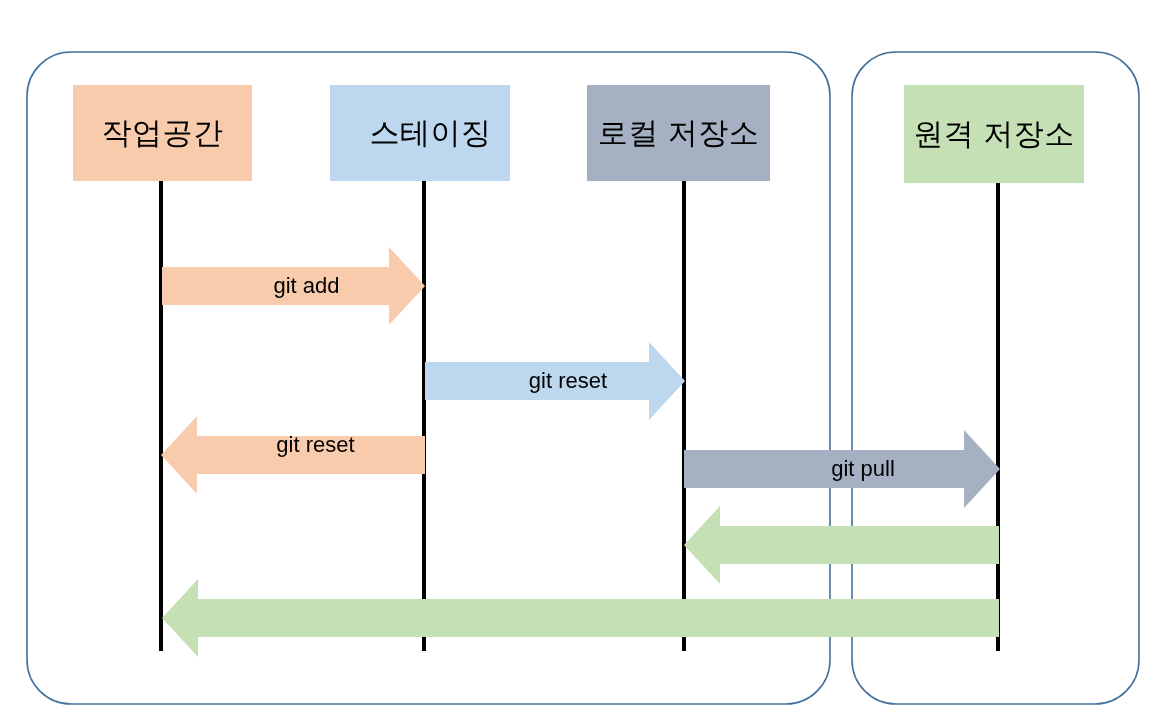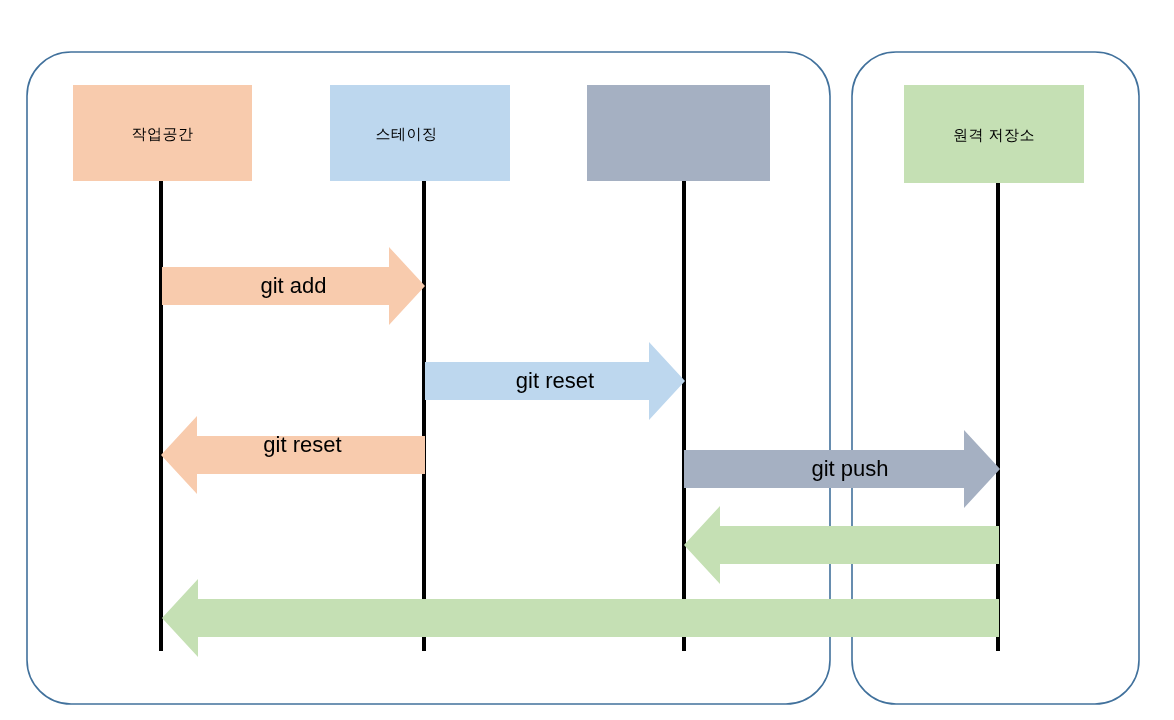--- a/index.html
+++ b/index.html
@@ -23,34 +23,35 @@
     left: 0;
     top: 0;
     width: 1174px;
     height: 720px;
   }
   .node-box {
     position: absolute;
     display: flex;
     align-items: center;
     justify-content: center;
-    font-size: 15px;
+    font-size: 30px;
     color: #000000;
     letter-spacing: 0.5px;
     line-height: 1;
     user-select: none;
   }
   .arrow-label {
     position: absolute;
     font-size: 22px;
     color: #000000;
     text-align: center;
     line-height: 1;
     user-select: none;
     white-space: nowrap;
+    margin-left: 13px;
   }
 </style>
 </head>
 <body>
 
 <div id="canvas">
 
   <svg id="vector-layer" viewBox="0 0 1174 720" xmlns="http://www.w3.org/2000/svg">
 
     <g>
@@ -85,32 +86,35 @@
       <polygon points="999,526 720,526 720,506 684,545 720,584 720,564 999,564" fill="#C5E0B4"></polygon>
 
       <polygon points="999,599 198,599 198,579 162,618 198,657 198,637 999,637" fill="#C5E0B4"></polygon>
     </g>
   </svg>
 
   <div class="node-box" style="left:73px; top:85px; width:179px; height:96px;">
     <span>작업공간</span>
   </div>
 
-  <div class="node-box" style="left:330px; top:85px; width:153px; height:96px;">
+  <div class="node-box" style="left:330px; top:85px; width:153px; height:96px;padding-left:24px;">
     <span>스테이징</span>
   </div>
 
+  <div class="node-box" style="left:587px; top:85px; width:183px; height:96px;">
+    <span>로컬 저장소</span>
+  </div>
 
   <div class="node-box" style="left:904px; top:85px; width:180px; height:98px;text-align:right;">
     <span>원격 저장소</span>
   </div>
 
   <div class="arrow-label" style="left:162px; top:275px; width:263px;">git add</div>
 
   <div class="arrow-label" style="left:425px; top:370px; width:260px;">git reset</div>
 
   <div class="arrow-label" style="left:180px; top:434px; width:245px;">git reset</div>
 
-  <div class="arrow-label" style="left:700px; top:458px; width:300px;">git push</div>
+  <div class="arrow-label" style="left:700px; top:458px; width:300px;">git pull</div>
 
 
 
 </div>
 
 </body></html>

